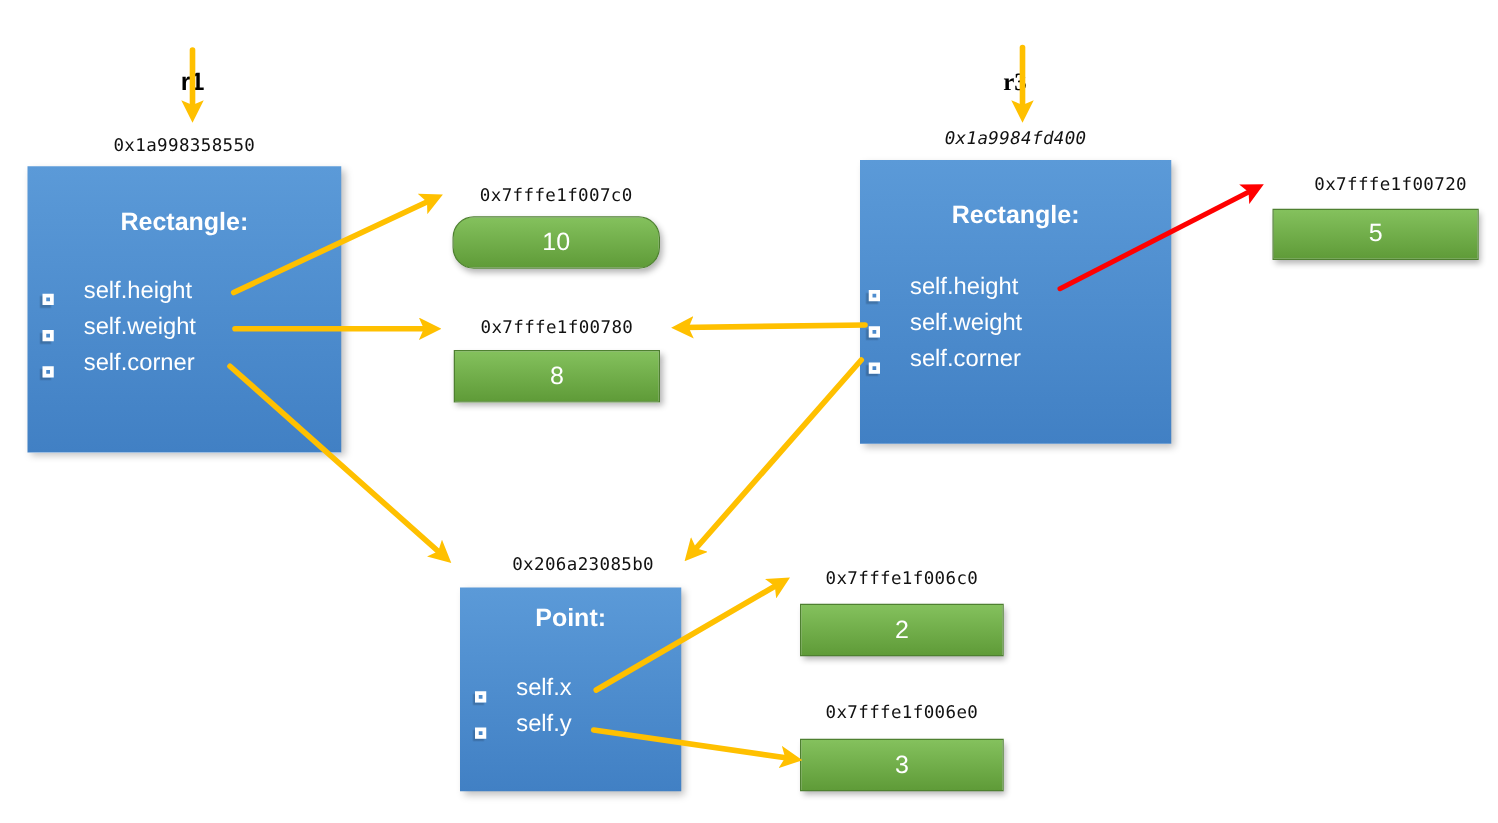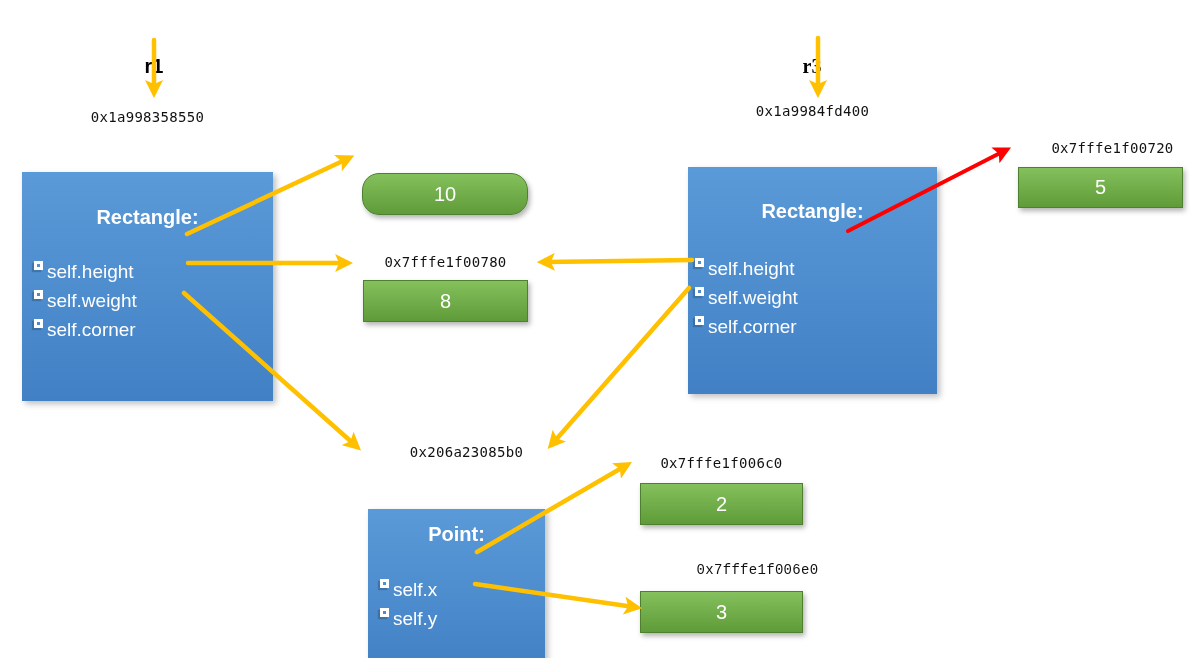--- a/index.html
+++ b/index.html
@@ -41,42 +41,41 @@
     letter-spacing: 0.3px;
     line-height: 22px;
     color: var(--address-text);
     text-align: center;
     white-space: nowrap;
   }
   .obj-box {
     position: absolute;
     background: linear-gradient(180deg, var(--object-box-top) 0%, var(--object-box-bottom) 100%);
     box-shadow: 3px 3px 6px rgba(0,0,0,0.25);
-    margin-top: 39px;
   }
   .obj-title {
     position: absolute;
     left: 0;
     width: 100%;
     text-align: center;
     color: var(--text-on-box);
     font-weight: bold;
     font-size: 20px;
     line-height: 24px;
   }
   .fields {
     position: absolute;
     display: flex;
     flex-direction: column;
     gap: 7px;
   }
   .field-row {
     display: flex;
-    align-items: flex-start;
-    gap: 4px;
+    align-items: flex-end;
+    gap: 24px;
     height: 22px;
     color: var(--text-on-box);
     font-size: 19px;
     white-space: nowrap;
   }
   .bullet {
     flex: 0 0 auto;
     width: 9px;
     height: 9px;
     border: 3px solid #ffffff;
@@ -108,27 +107,28 @@
 </style>
 </head>
 <body>
 
 <div class="canvas">
 
   <div class="ptr-label" style="left:134px; top:6px; width:40px;">r1</div>
   <div class="ptr-label" style="left:792px; top:6px; width:40px;font-family:Liberation Serif, serif;">r3</div>
 
   <div class="addr" style="left:22px; top:106px; width:251px;">0x1a998358550</div>
-  <div class="addr" style="left:688px; top:100px; width:249px;">0x1a9984fd400</div>
+  <div class="addr" style="left:688px; top:100px; width:249px;font-style:italic;">0x1a9984fd400</div>
   <div class="addr" style="left:378px; top:441px; width:177px;">0x206a23085b0</div>
 
+  <div class="addr" style="left:362px; top:146px; width:166px;">0x7fffe1f007c0</div>
   <div class="addr" style="left:363px; top:251px; width:165px;text-align:center;">0x7fffe1f00780</div>
   <div class="addr" style="left:1018px; top:137px; width:165px;margin-left:12px;">0x7fffe1f00720</div>
   <div class="addr" style="left:640px; top:452px; width:163px;">0x7fffe1f006c0</div>
-  <div class="addr" style="left:676px; top:559px; width:163px;font-family:Liberation Mono, monospace;">0x7fffe1f006e0</div>
+  <div class="addr" style="left:640px; top:559px; width:163px;">0x7fffe1f006e0</div>
 
   <div class="obj-box" style="left:22px; top:133px; width:251px; height:229px;">
     <div class="obj-title" style="top:33px;">Rectangle:</div>
     <div class="fields" style="left:12px; top:89px;">
       <div class="field-row">
         <span class="bullet"></span>
         <span>self.height</span>
       </div>
       <div class="field-row">
         <span class="bullet"></span>

